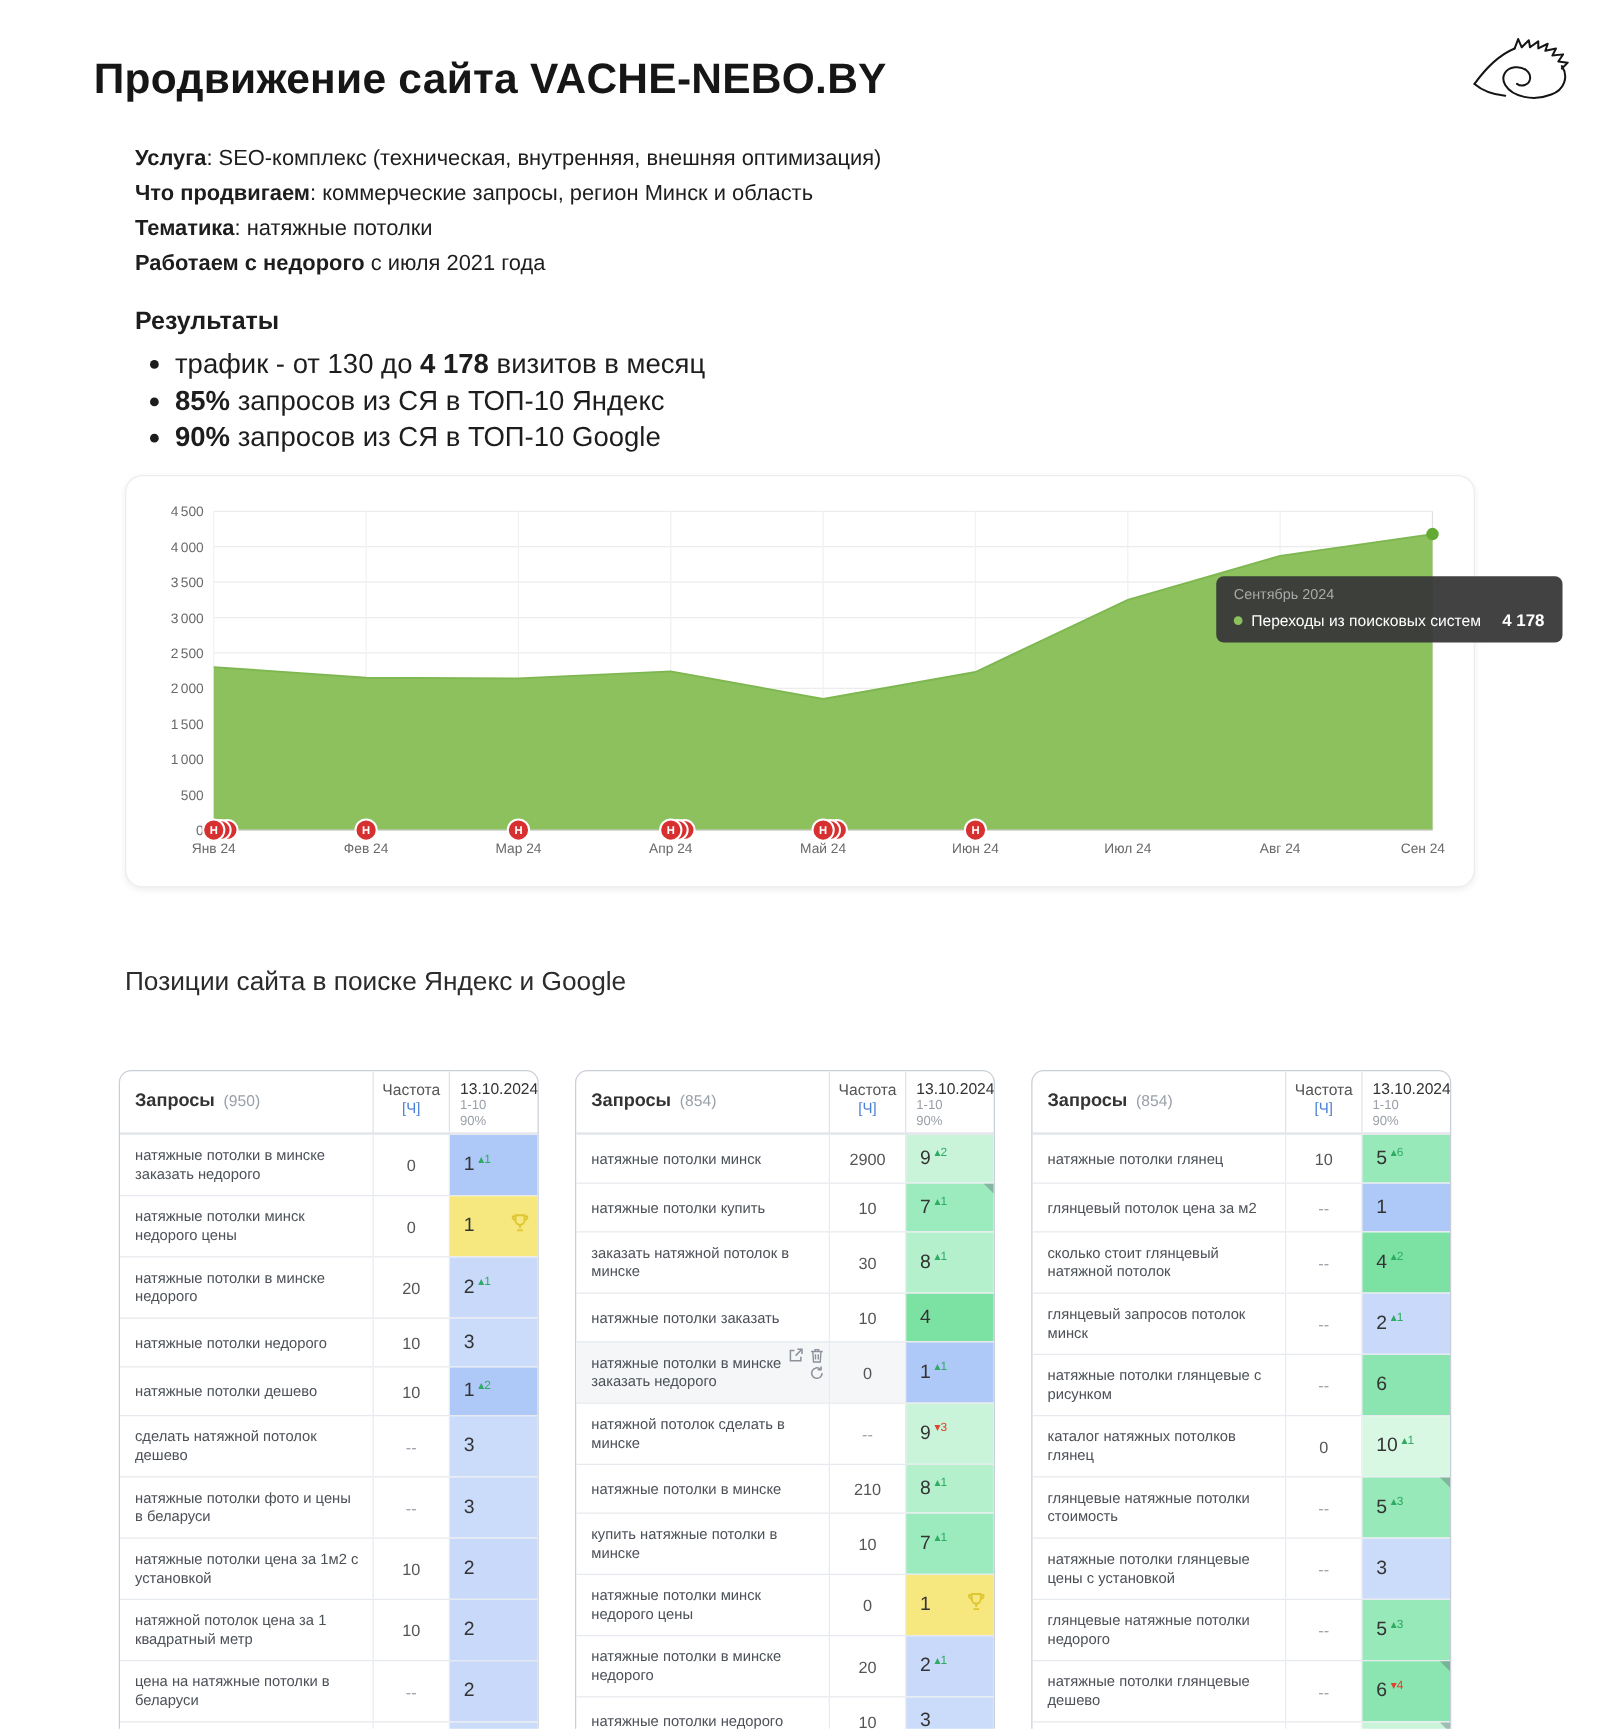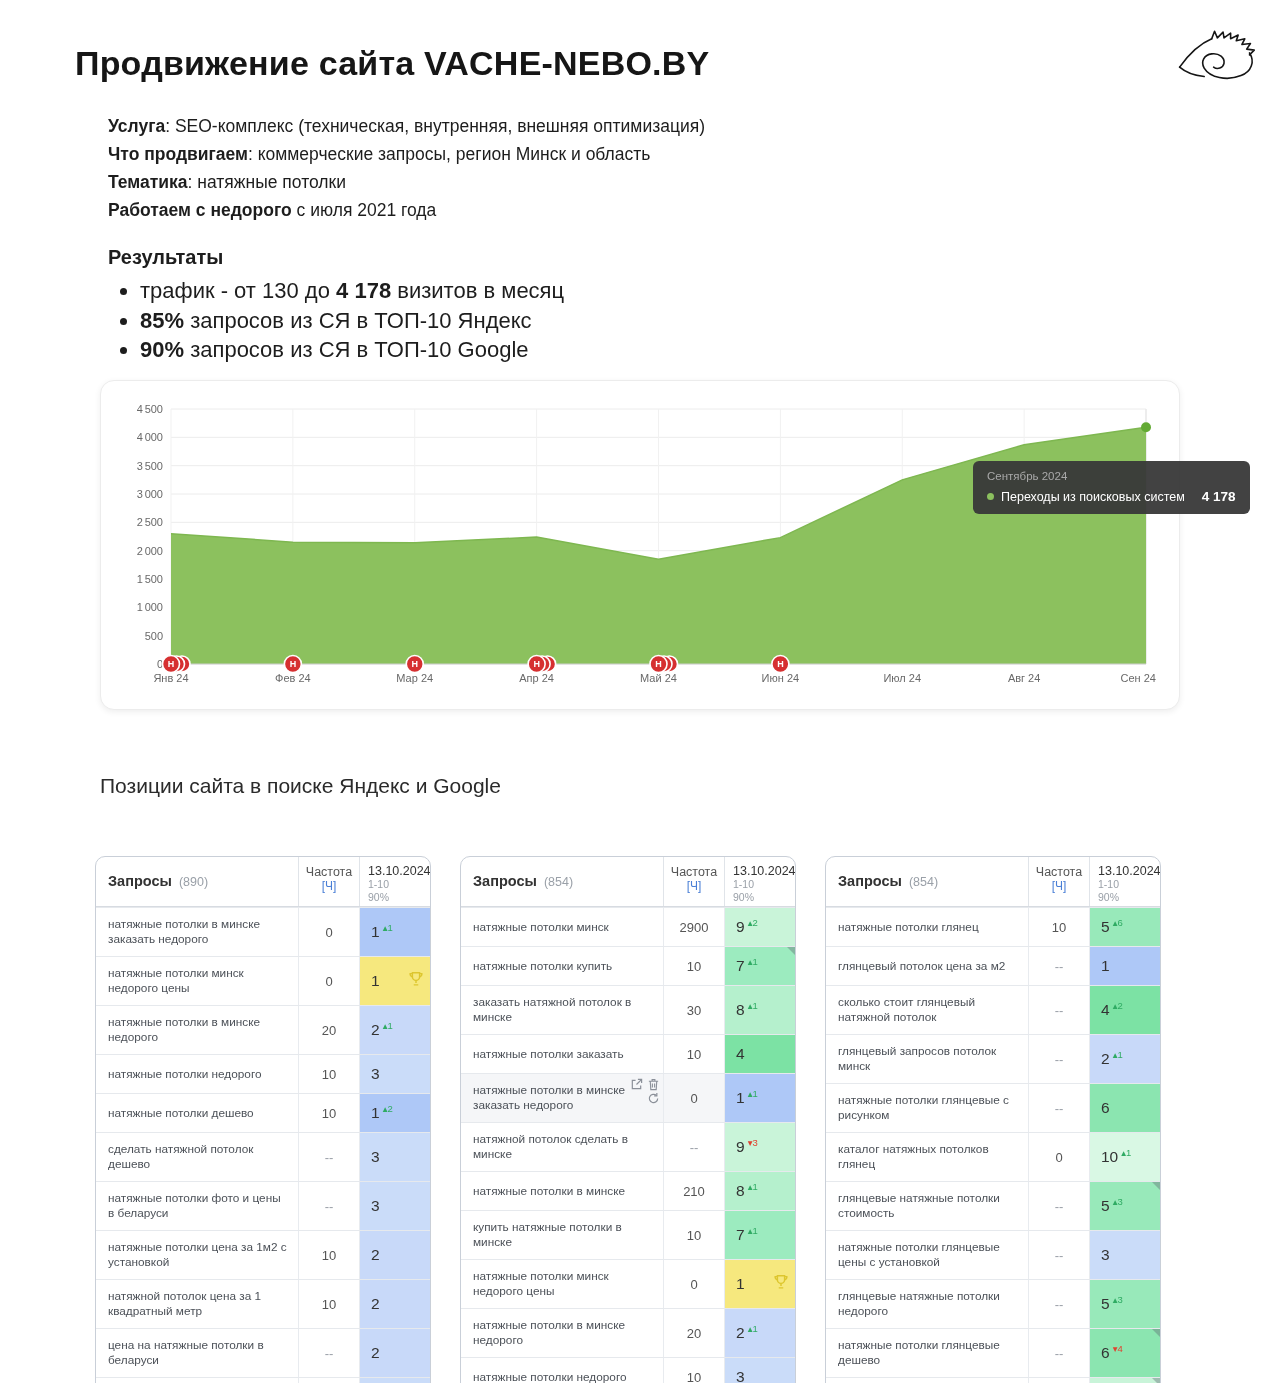--- a/index.html
+++ b/index.html
@@ -167,21 +167,21 @@
       <span class="tt-val">4 178</span>
     </div>
   </div>
 </div>
 
 <div class="section-title">Позиции сайта в поиске Яндекс и Google</div>
 
 <div class="tables" id="tables">
     <div class="qtable">
       <div class="thead">
-        <div class="th-query"><span class="t-title">Запросы</span><span class="t-count">(890)</span></div>
+        <div class="th-query"><span class="t-title">Запросы</span><span class="t-count">(950)</span></div>
         <div class="th-freq">Частота<br><span class="unit">[Ч]</span></div>
         <div class="th-date">13.10.2024<div class="sub">1-10<br>90%</div></div>
       </div>
       <div class="trow">
         <div class="td-query">
           <span>натяжные потолки в минске заказать недорого</span>
         </div>
         <div class="td-freq">0</div>
         <div class="td-pos" style="background:#aec8f7">1<span class="chg up">▴1</span></div>
       </div>

